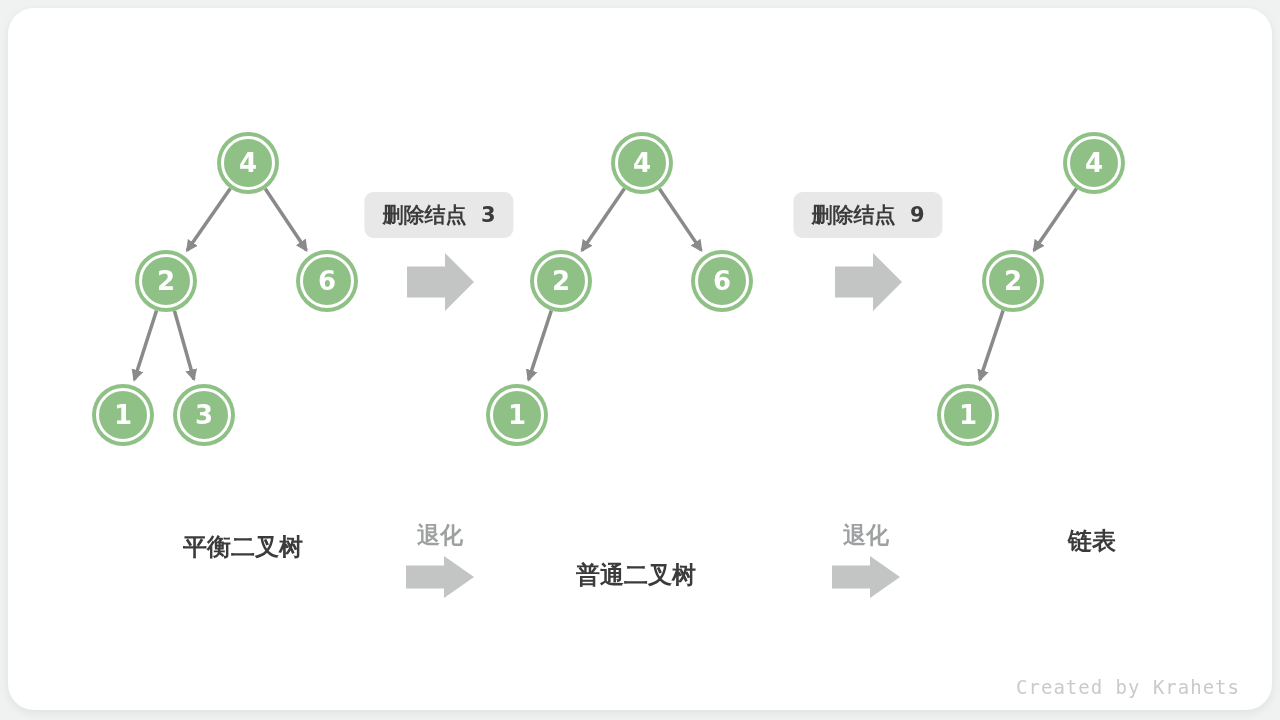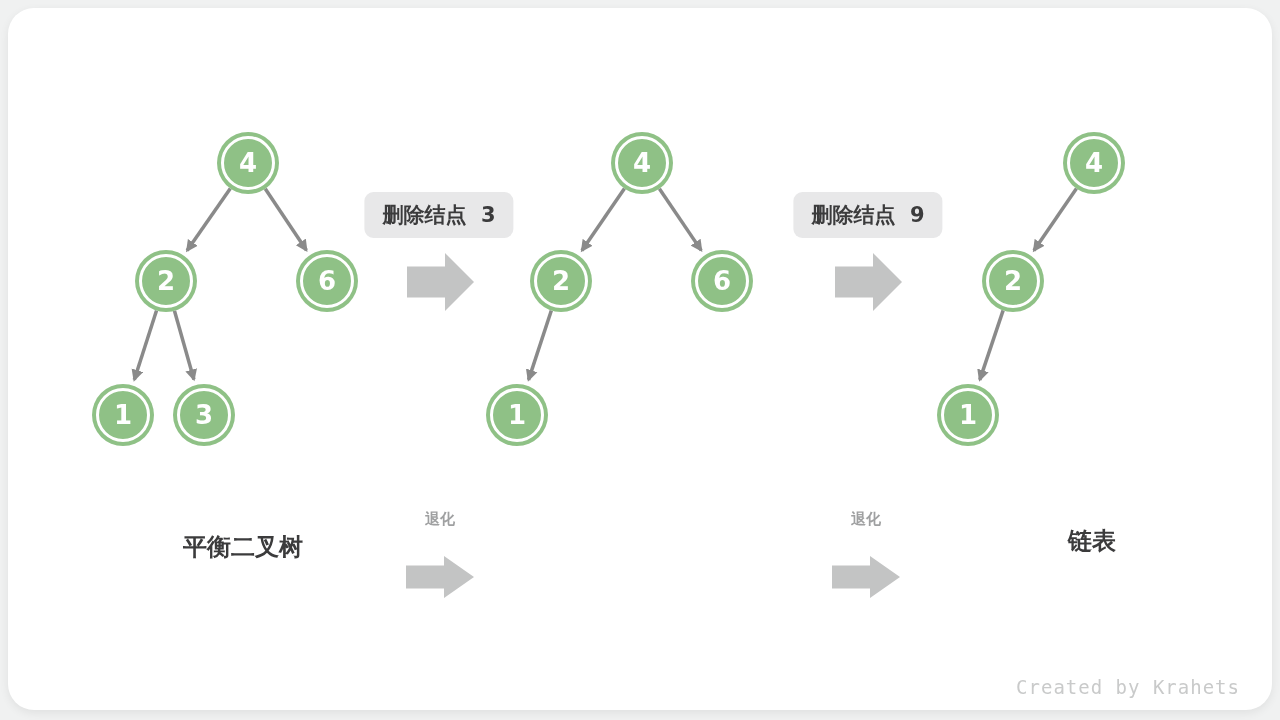--- a/index.html
+++ b/index.html
@@ -33,21 +33,21 @@
     background:var(--boxbg);color:var(--dark);
     font-size:21px;font-weight:bold;white-space:pre;
     padding:9px 18px;border-radius:9px;
   }
   .caption{
     position:absolute;transform:translate(-50%,-50%);
     color:var(--dark);font-size:24px;font-weight:bold;white-space:nowrap;
   }
   .degrade{
     position:absolute;transform:translate(-50%,-50%);
-    color:var(--gray);font-size:15px;font-weight:bold;white-space:nowrap;
+    color:var(--gray);font-size:23px;font-weight:bold;white-space:nowrap;margin-top:16px;
   }
   .block-arrow{position:absolute;}
   .credit{
     position:absolute;right:40px;top:676px;
     font-family:"DejaVu Sans Mono","Liberation Mono",monospace;
     font-size:19px;color:var(--credit);letter-spacing:1px;
   }
 </style>
 </head>
 <body>
@@ -75,20 +75,21 @@
     <div class="node" style="left: 221px; top: 136px;">4</div>
     <div class="node" style="left: 139px; top: 254px;">2</div>
     <div class="node" style="left: 300px; top: 254px;">6</div>
     <div class="node" style="left: 96px; top: 388px;">1</div>
     <div class="node" style="left: 177px; top: 388px;">3</div>
     <div class="caption" style="left: 243px; top: 547px;">平衡二叉树</div>
     <div class="node" style="left: 615px; top: 136px;">4</div>
     <div class="node" style="left: 534px; top: 254px;">2</div>
     <div class="node" style="left: 695px; top: 254px;">6</div>
     <div class="node" style="left: 490px; top: 388px;">1</div>
+    <div class="caption" style="left: 636px; top: 575px;">普通二叉树</div>
     <div class="node" style="left: 1067px; top: 136px;">4</div>
     <div class="node" style="left: 986px; top: 254px;">2</div>
     <div class="node" style="left: 941px; top: 388px;">1</div>
     <div class="caption" style="left: 1092px; top: 541px;">链表</div>
     <div class="del-box" style="left: 439px; top: 215px;">删除结点  3</div>
     <div class="del-box" style="left: 868px; top: 215px;">删除结点  9</div>
     <div class="degrade" style="left: 440px; top: 519px;">退化</div>
     <div class="degrade" style="left: 866px; top: 519px;">退化</div>
     <svg class="block-arrow" width="67" height="58" style="left: 406.5px; top: 253px;">
       <polygon points="0,13.5 38,13.5 38,0 67,29 38,58 38,44.5 0,44.5" fill="#c3c4c4"></polygon>

